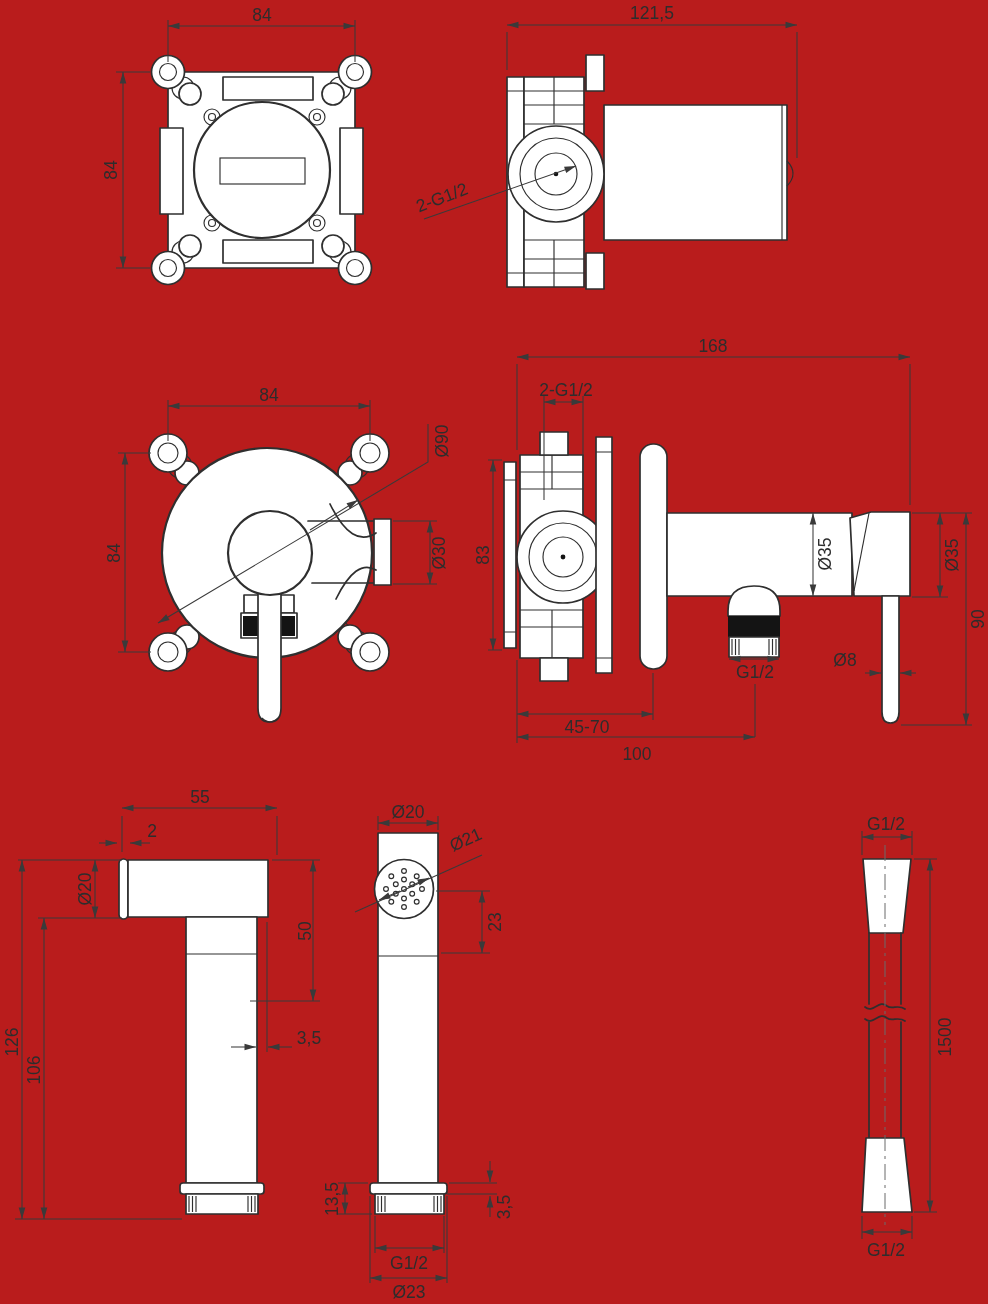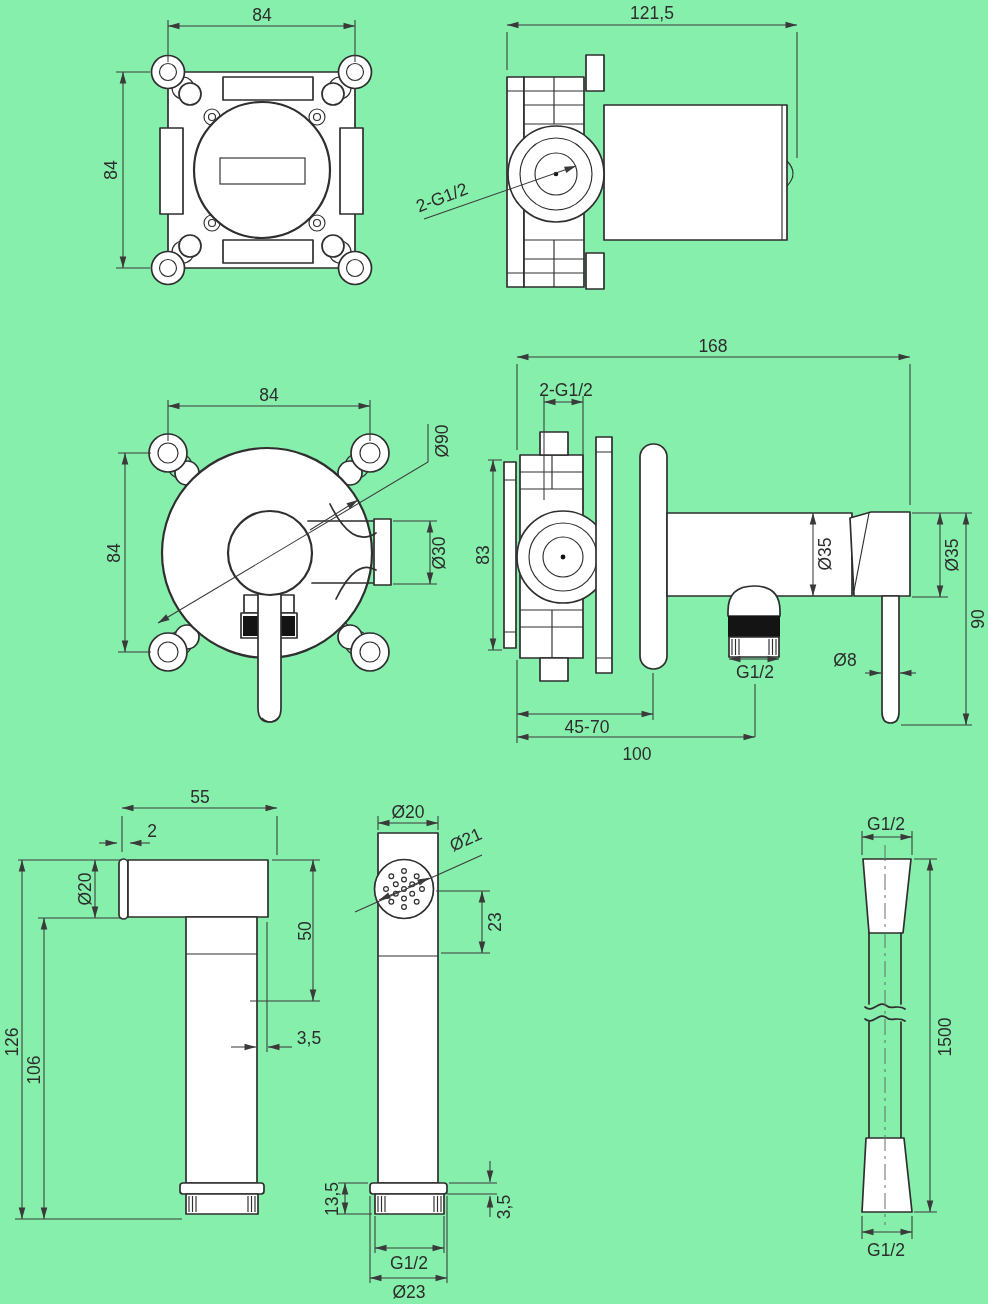--- a/index.html
+++ b/index.html
@@ -1,16 +1,16 @@
 <!DOCTYPE html>
 <html><head>
 <meta charset="utf-8">
 <style>
   html,body{margin:0;padding:0;background:#ffffff;}
-  .stage{position:relative;width:988px;height:1304px;background:#86efac;overflow:hidden;text-align:right;}
+  .stage{position:relative;width:988px;height:1304px;background:#b91c1c;overflow:hidden;text-align:right;}
   svg{position:absolute;left:0;top:0;}
   svg text{font-family:"Liberation Sans",sans-serif;font-size:17.5px;fill:#2d2d2d;text-anchor:middle;}
   .ol{fill:none;stroke:#2f2f2f;stroke-width:1.7;stroke-linejoin:round;stroke-linecap:round;}
   .olw{fill:#ffffff;stroke:#2f2f2f;stroke-width:1.7;stroke-linejoin:round;}
   .ow2{fill:#ffffff;stroke:#2f2f2f;stroke-width:2.2;}
   .thin{fill:none;stroke:#2f2f2f;stroke-width:1.15;}
   .dim{fill:none;stroke:#3a3a3a;stroke-width:1.05;}
   .dark{fill:#141414;stroke:none;}
   .cl{fill:none;stroke:#6a6a6a;stroke-width:1;stroke-dasharray:16 5 3 5;}
 </style>

